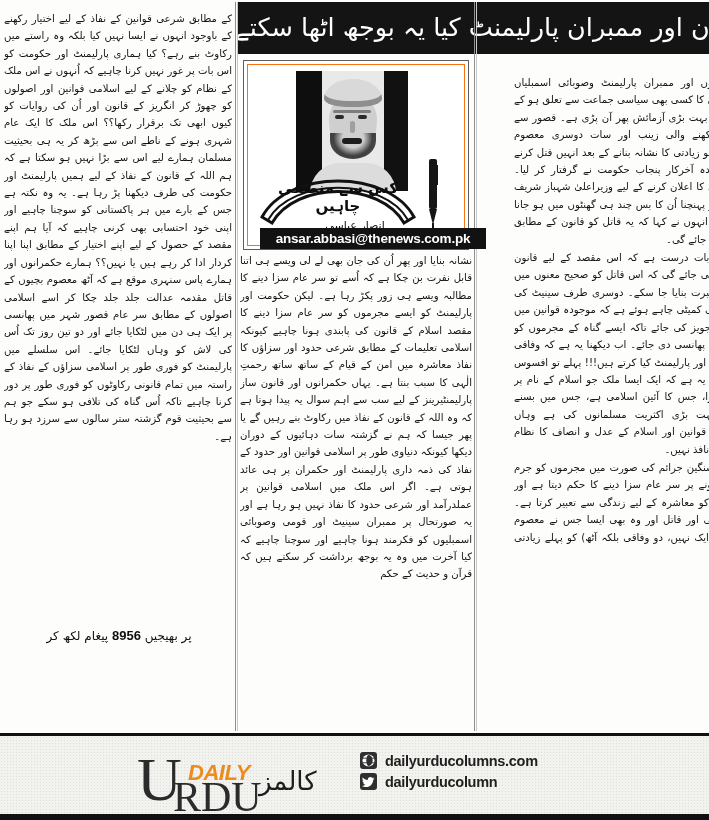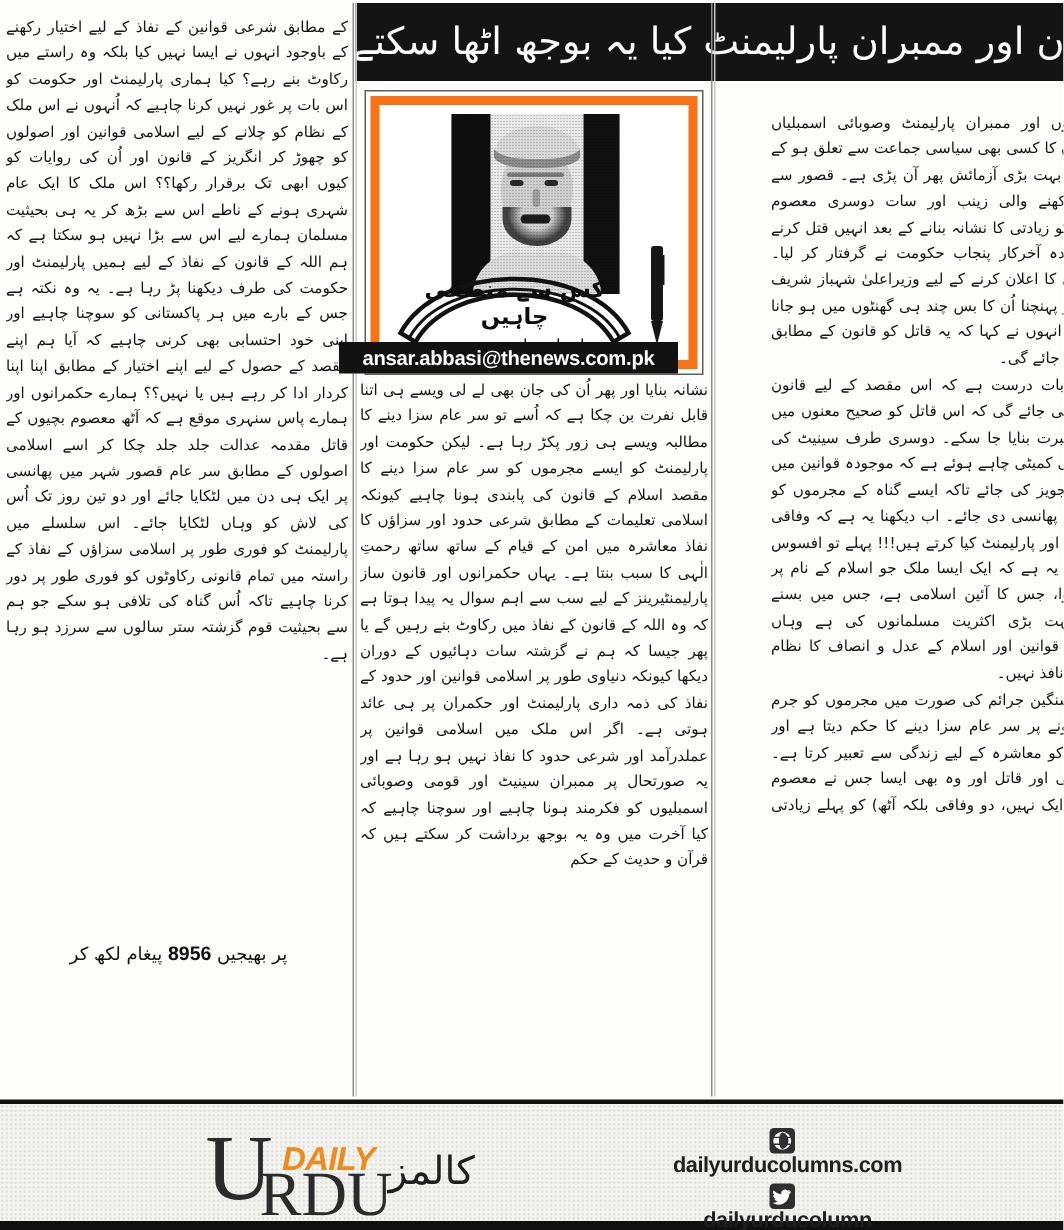--- a/index.html
+++ b/index.html
@@ -67,21 +67,21 @@
 
   
   .author-box{
     position:absolute;left:243px;top:60px;width:226px;height:190px;
     border:1px solid #5d5d5d;
     background:#ffffff;
     box-sizing:border-box;
   }
   .author-inner{
     position:absolute;left:3px;top:3px;right:3px;bottom:3px;
-    border:6px solid #f97316;
+    border:1px solid #f97316;
   }
   
   .portrait{
     position:absolute;left:48px;top:6px;width:112px;height:120px;
     background:
       linear-gradient(#2b2b2b,#2b2b2b);
     overflow:hidden;
   }
   .portrait .bg-l{position:absolute;left:0;top:0;width:26px;height:120px;background:#0e0e0e;}
   .portrait .bg-r{position:absolute;right:0;top:0;width:24px;height:120px;background:#111;}
@@ -144,21 +144,21 @@
   .pen .tip{position:absolute;left:6px;top:64px;width:2px;height:6px;background:#161616;}
 
   .author-name{
     position:absolute;left:0;top:154px;width:214px;text-align:center;
     direction:rtl;font-family:"DejaVu Sans", sans-serif;
     font-size:11px;color:#101010;
   }
 
   
   .email-bar{
-    position:absolute;left:226px;top:228px;width:226px;height:21px;
+    position:absolute;left:260px;top:228px;width:226px;height:21px;
     background:#121212;color:#ffffff;
     display:flex;align-items:center;justify-content:center;
     font-family:"Liberation Sans", sans-serif;
     font-size:13.5px;font-weight:700;letter-spacing:-0.2px;
     box-sizing:border-box;
   }
 
   
   .sms-note{
     position:absolute;left:6px;top:625px;width:226px;
@@ -203,21 +203,21 @@
   .logo .kalmz{
     position:absolute;left:122px;top:16px;
     font-family:"DejaVu Sans", sans-serif;
     direction:rtl;font-size:26px;color:#1d1d1d;
   }
 
   .social{
     position:absolute;left:360px;top:16px;width:330px;
   }
   .social .row{
-    display:flex;align-items:center;margin-bottom:4px;flex-direction:column;
+    display:flex;align-items:center;margin-bottom:4px;
   }
   .social .ic{
     width:17px;height:17px;border-radius:3px;background:#2f2f2f;
     margin-right:8px;flex:0 0 auto;position:relative;
   }
   .social .ic svg{position:absolute;left:2px;top:2px;}
   .social .lbl{
     font-family:"Liberation Sans", sans-serif;
     font-weight:700;font-size:14.5px;color:#1f1f1f;letter-spacing:-0.3px;
   }

